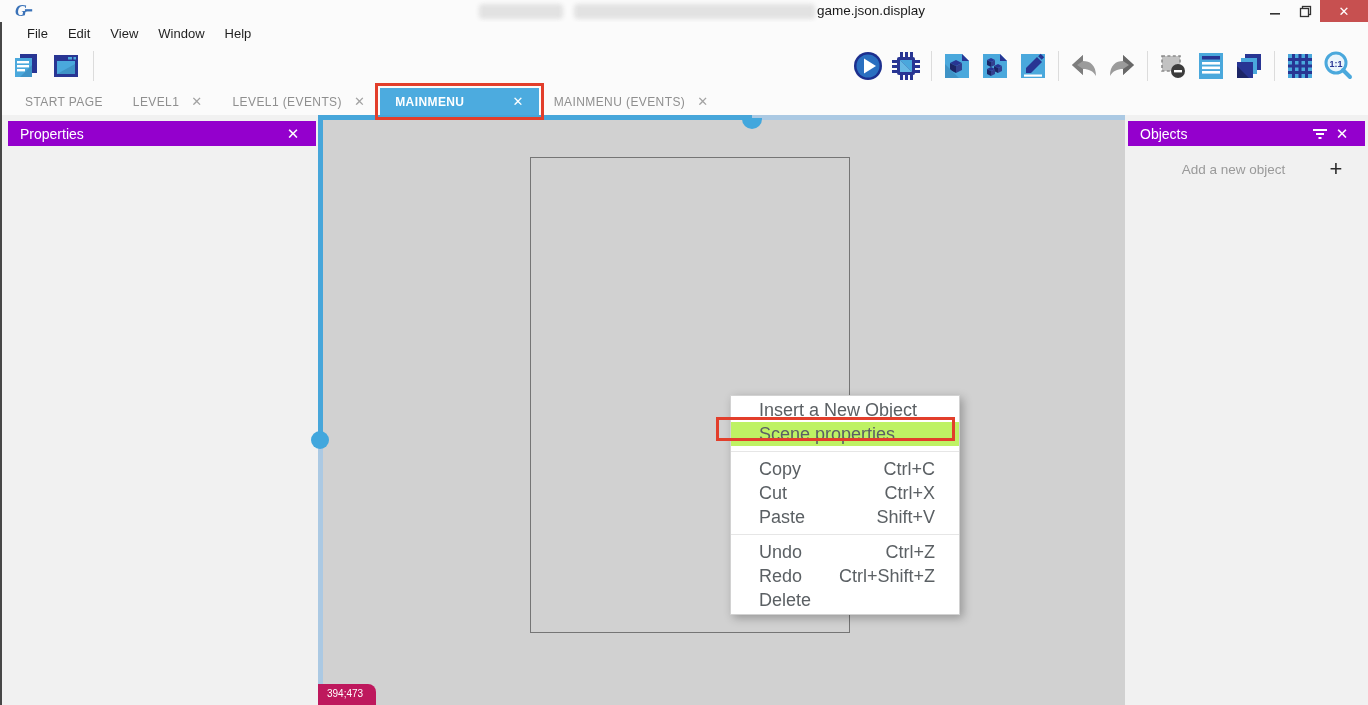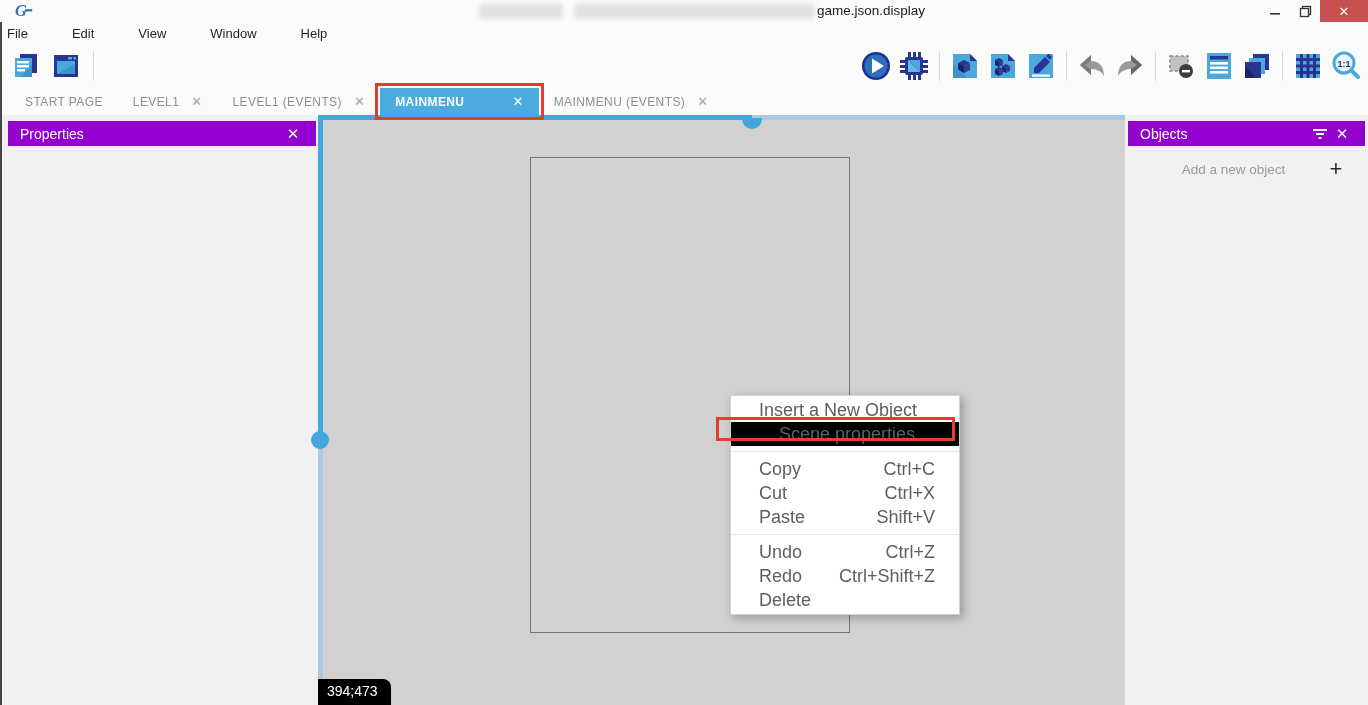--- a/index.html
+++ b/index.html
@@ -19,25 +19,25 @@
   .redact.r2 { left:574px; width:241px; }
   .title-text { position:absolute; left:817px; top:3px; font-size:13.5px; color:#1a1a1a; }
   .win-controls { position:absolute; right:0; top:0; height:22px; display:flex; align-items:stretch; }
   .win-btn { width:30px; display:flex; align-items:center; justify-content:center; font-size:12px; color:#333; cursor:default; }
   .win-btn.close { width:48px; background:#c75050; color:#fff; font-size:13px; }
 
   
   .left-edge { position:absolute; left:0; top:22px; width:2px; bottom:0; background:#474747; z-index:60; }
 
   
-  .menubar { position:absolute; top:22px; left:0; right:0; height:22px; background:#fbfbfb; display:flex; align-items:center; padding-left:4px;gap:24px; }
+  .menubar { position:absolute; top:22px; left:0; right:0; height:22px; background:#fbfbfb; display:flex; align-items:center; padding-left:24px; }
   .menu-item { font-size:13px; color:#1f1f1f; margin-right:14px; padding:2px 3px; }
 
   
-  .toolbar { position:absolute; top:44px; left:0; right:0; height:44px; background:#fbfbfb; }
+  .toolbar { position:absolute; top:44px; left:0; right:8px; height:44px; background:#fbfbfb; }
   .toolbar-left { position:absolute; left:10px; top:6px; display:flex; gap:8px; align-items:center; height:32px; }
   .toolbar-right { position:absolute; right:6px; top:6px; display:flex; gap:6px; align-items:center; height:32px; }
   .tool-btn { width:32px; height:32px; display:flex; align-items:center; justify-content:center; }
   .tool-sep { width:1px; height:30px; background:#dcdcdc; margin:0 3px; }
 
   
   .tabbar { position:absolute; top:88px; left:0; right:0; height:27px; background:#fbfbfb; display:flex; align-items:stretch; padding-left:10px; }
   .tab { display:flex; align-items:center; gap:12px; padding:0 15px; font-size:12px; color:#8f8f8f; letter-spacing:.4px; white-space:nowrap; }
   .tab .tab-close { color:#a2a2a2; font-size:13px; line-height:1; }
   .tab.active { background:#4cabdf; color:#fff; font-weight:bold; outline:3px solid #e23e2b; outline-offset:2px; z-index:10;gap:48px; }
@@ -62,26 +62,26 @@
 
   
   .canvas { position:absolute; left:318px; top:115px; right:243px; bottom:0; background:#d1d1d1; }
   .hscroll-dark { position:absolute; left:0; top:0; width:434px; height:5px; background:#47a6da; }
   .hscroll-light { position:absolute; left:434px; top:0; right:0; height:5px; background:#abc9e3; }
   .hscroll-handle { position:absolute; left:424px; top:3px; width:20px; height:11px; border-radius:0 0 11px 11px; background:#42a7dd; }
   .vscroll-dark { position:absolute; left:0; top:0; width:5px; height:325px; background:#47a6da; }
   .vscroll-light { position:absolute; left:0; top:325px; width:5px; bottom:0; background:#abc9e3; }
   .vscroll-handle { position:absolute; left:-7px; top:316px; width:18px; height:18px; border-radius:50%; background:#42a7dd; }
   .scene-rect { position:absolute; left:212px; top:42px; width:320px; height:476px; border:1px solid #757575; }
-  .coords-badge { position:absolute; left:0; bottom:0; background:#000000; color:#fff; font-size:14px; padding:4px 13px 6px 9px; border-top-right-radius:8px; }
+  .coords-badge { position:absolute; left:0; bottom:0; background:#be185d; color:#fff; font-size:10px; padding:4px 13px 6px 9px; border-top-right-radius:8px; }
 
   
   .context-menu { position:absolute; left:730px; top:395px; width:230px; background:#fff; border:1px solid #d2d2d2; box-shadow:3px 3px 9px rgba(0,0,0,.28); padding:2px 0; z-index:20; }
   .cm-item { height:24px; display:flex; align-items:center; padding:0 24px 0 28px; font-size:18px; color:#5b6064; white-space:nowrap; }
-  .cm-item.highlighted { background:#000000;justify-content:center; }
+  .cm-item.highlighted { background:#bef264; }
   .cm-shortcut { margin-left:auto; color:#5b6064; }
   .cm-sep { height:1px; background:#e6e6e6; margin:5px 0; }
 
   
   .annotation-scene-props { position:absolute; left:716px; top:417px; width:239px; height:24px; border:3px solid #e23e2b; z-index:30; pointer-events:none; }
 </style>
 </head>
 <body>
 
 <div class="titlebar">

